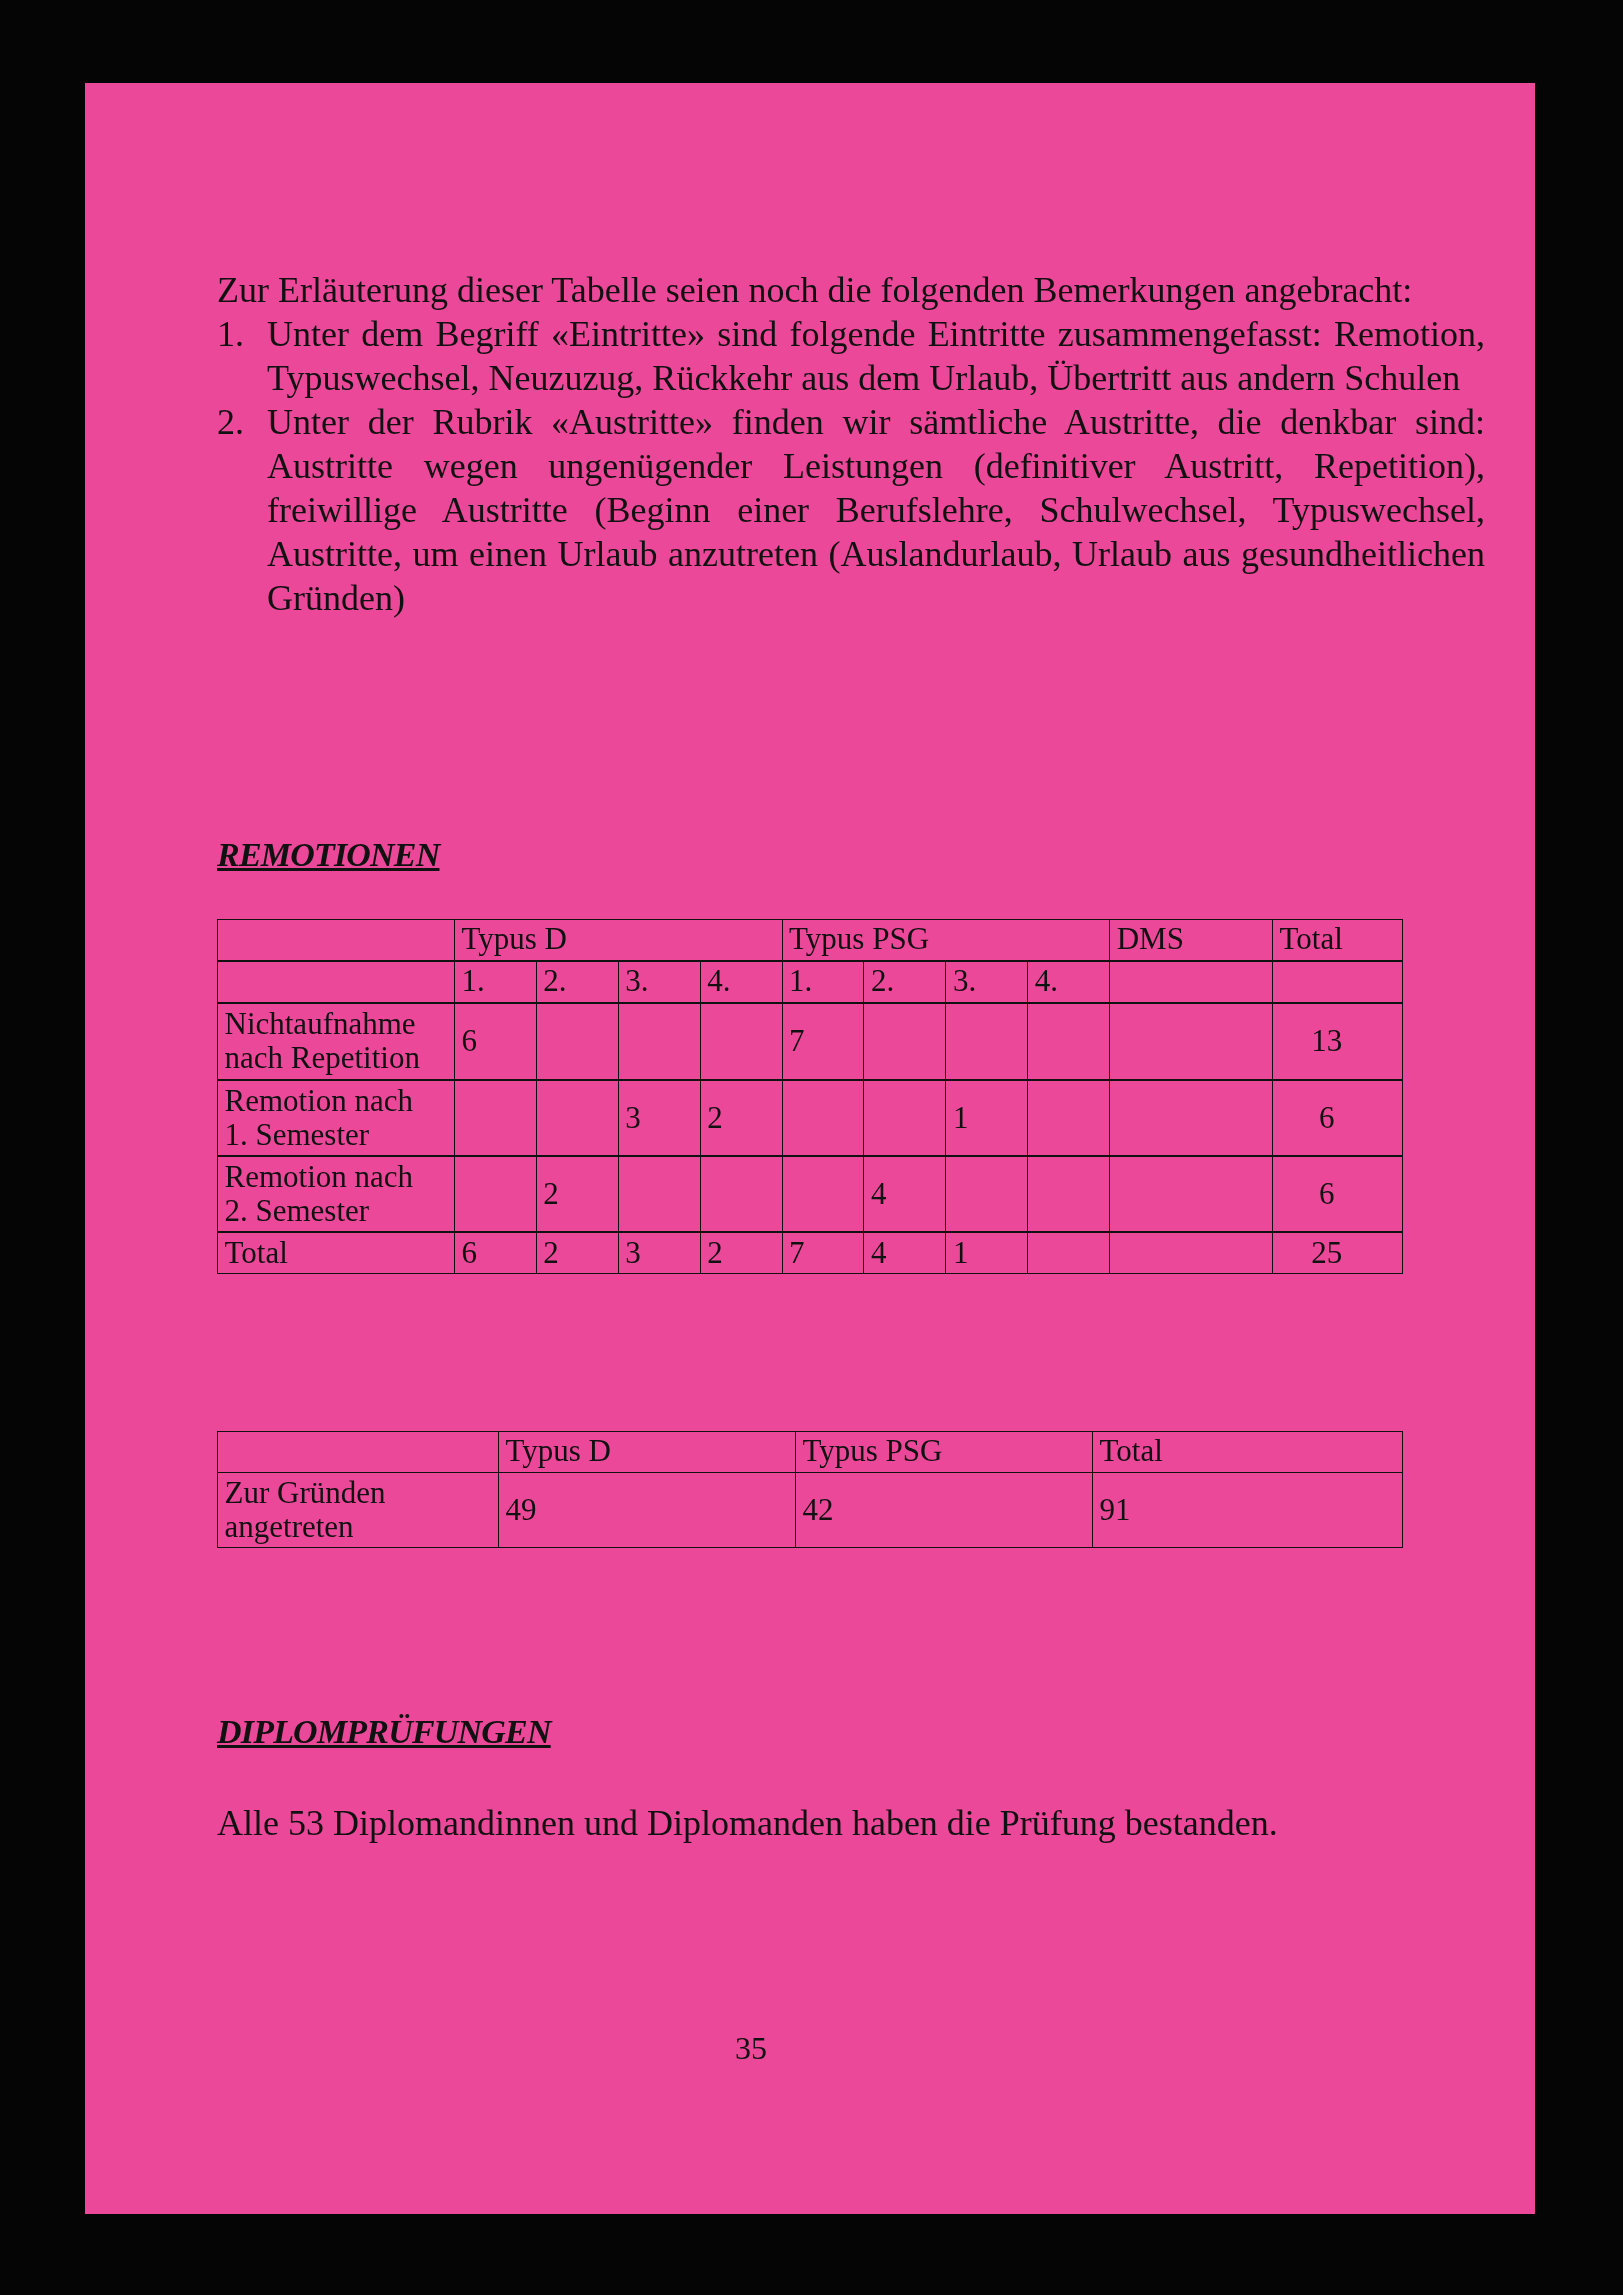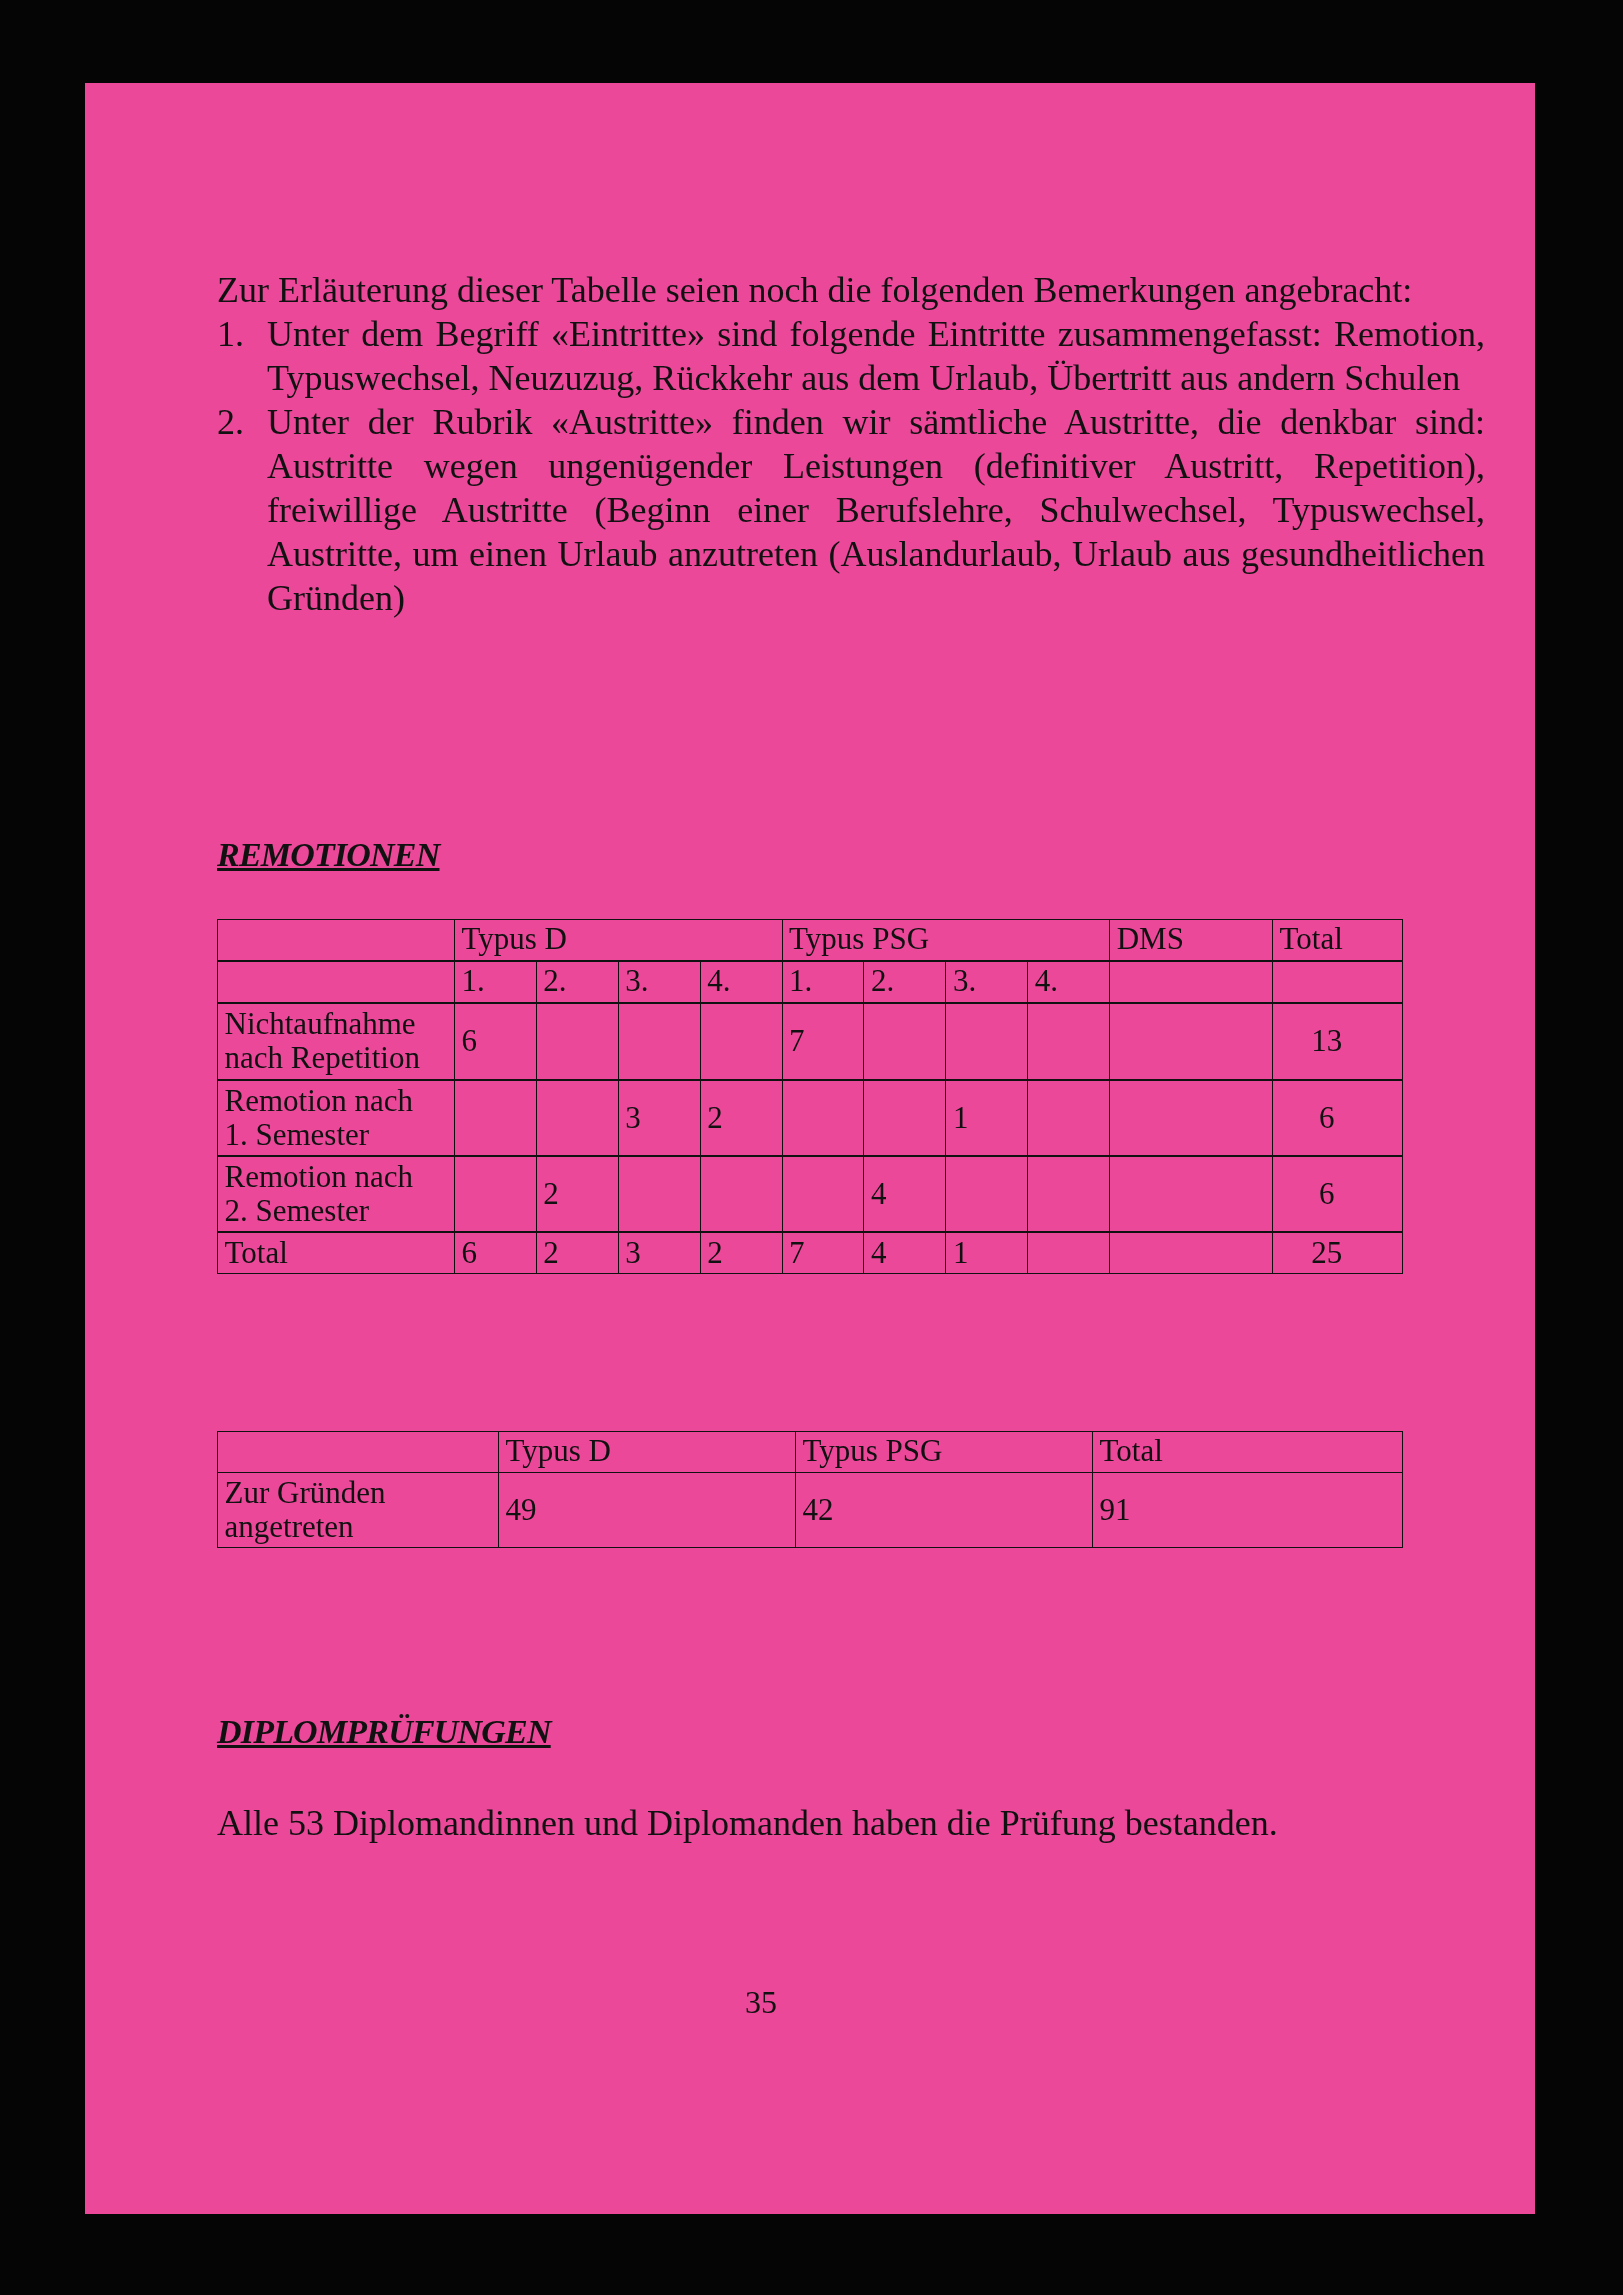--- a/index.html
+++ b/index.html
@@ -63,24 +63,23 @@
   .remo td.rowlab { height: 71px; line-height: 34px; }
   .remo td.tot { height: 37px; }
   .remo td.num { text-align: left; }
   .remo td.total { text-align: center; padding-right: 28px; }
   .remo tr.thick td { border-top-width: 2.4px; }
   .mat td { height: 71px; }
   .mat tr.h td { height: 37px; vertical-align: top; }
   .pnum {
     position: absolute;
     left: 0; width: 1332px;
-    top: 1901px;
+    top: 1947px;
     text-align: center;
     font-size: 32px;
-    padding-left: 10px;
   }
 </style>
 </head>
 <body>
 
 <div class="page">
   <div class="content">
 
     <p class="para">Zur Erläuterung dieser Tabelle seien noch die folgenden Bemerkungen angebracht:</p>
     <ul class="list">

